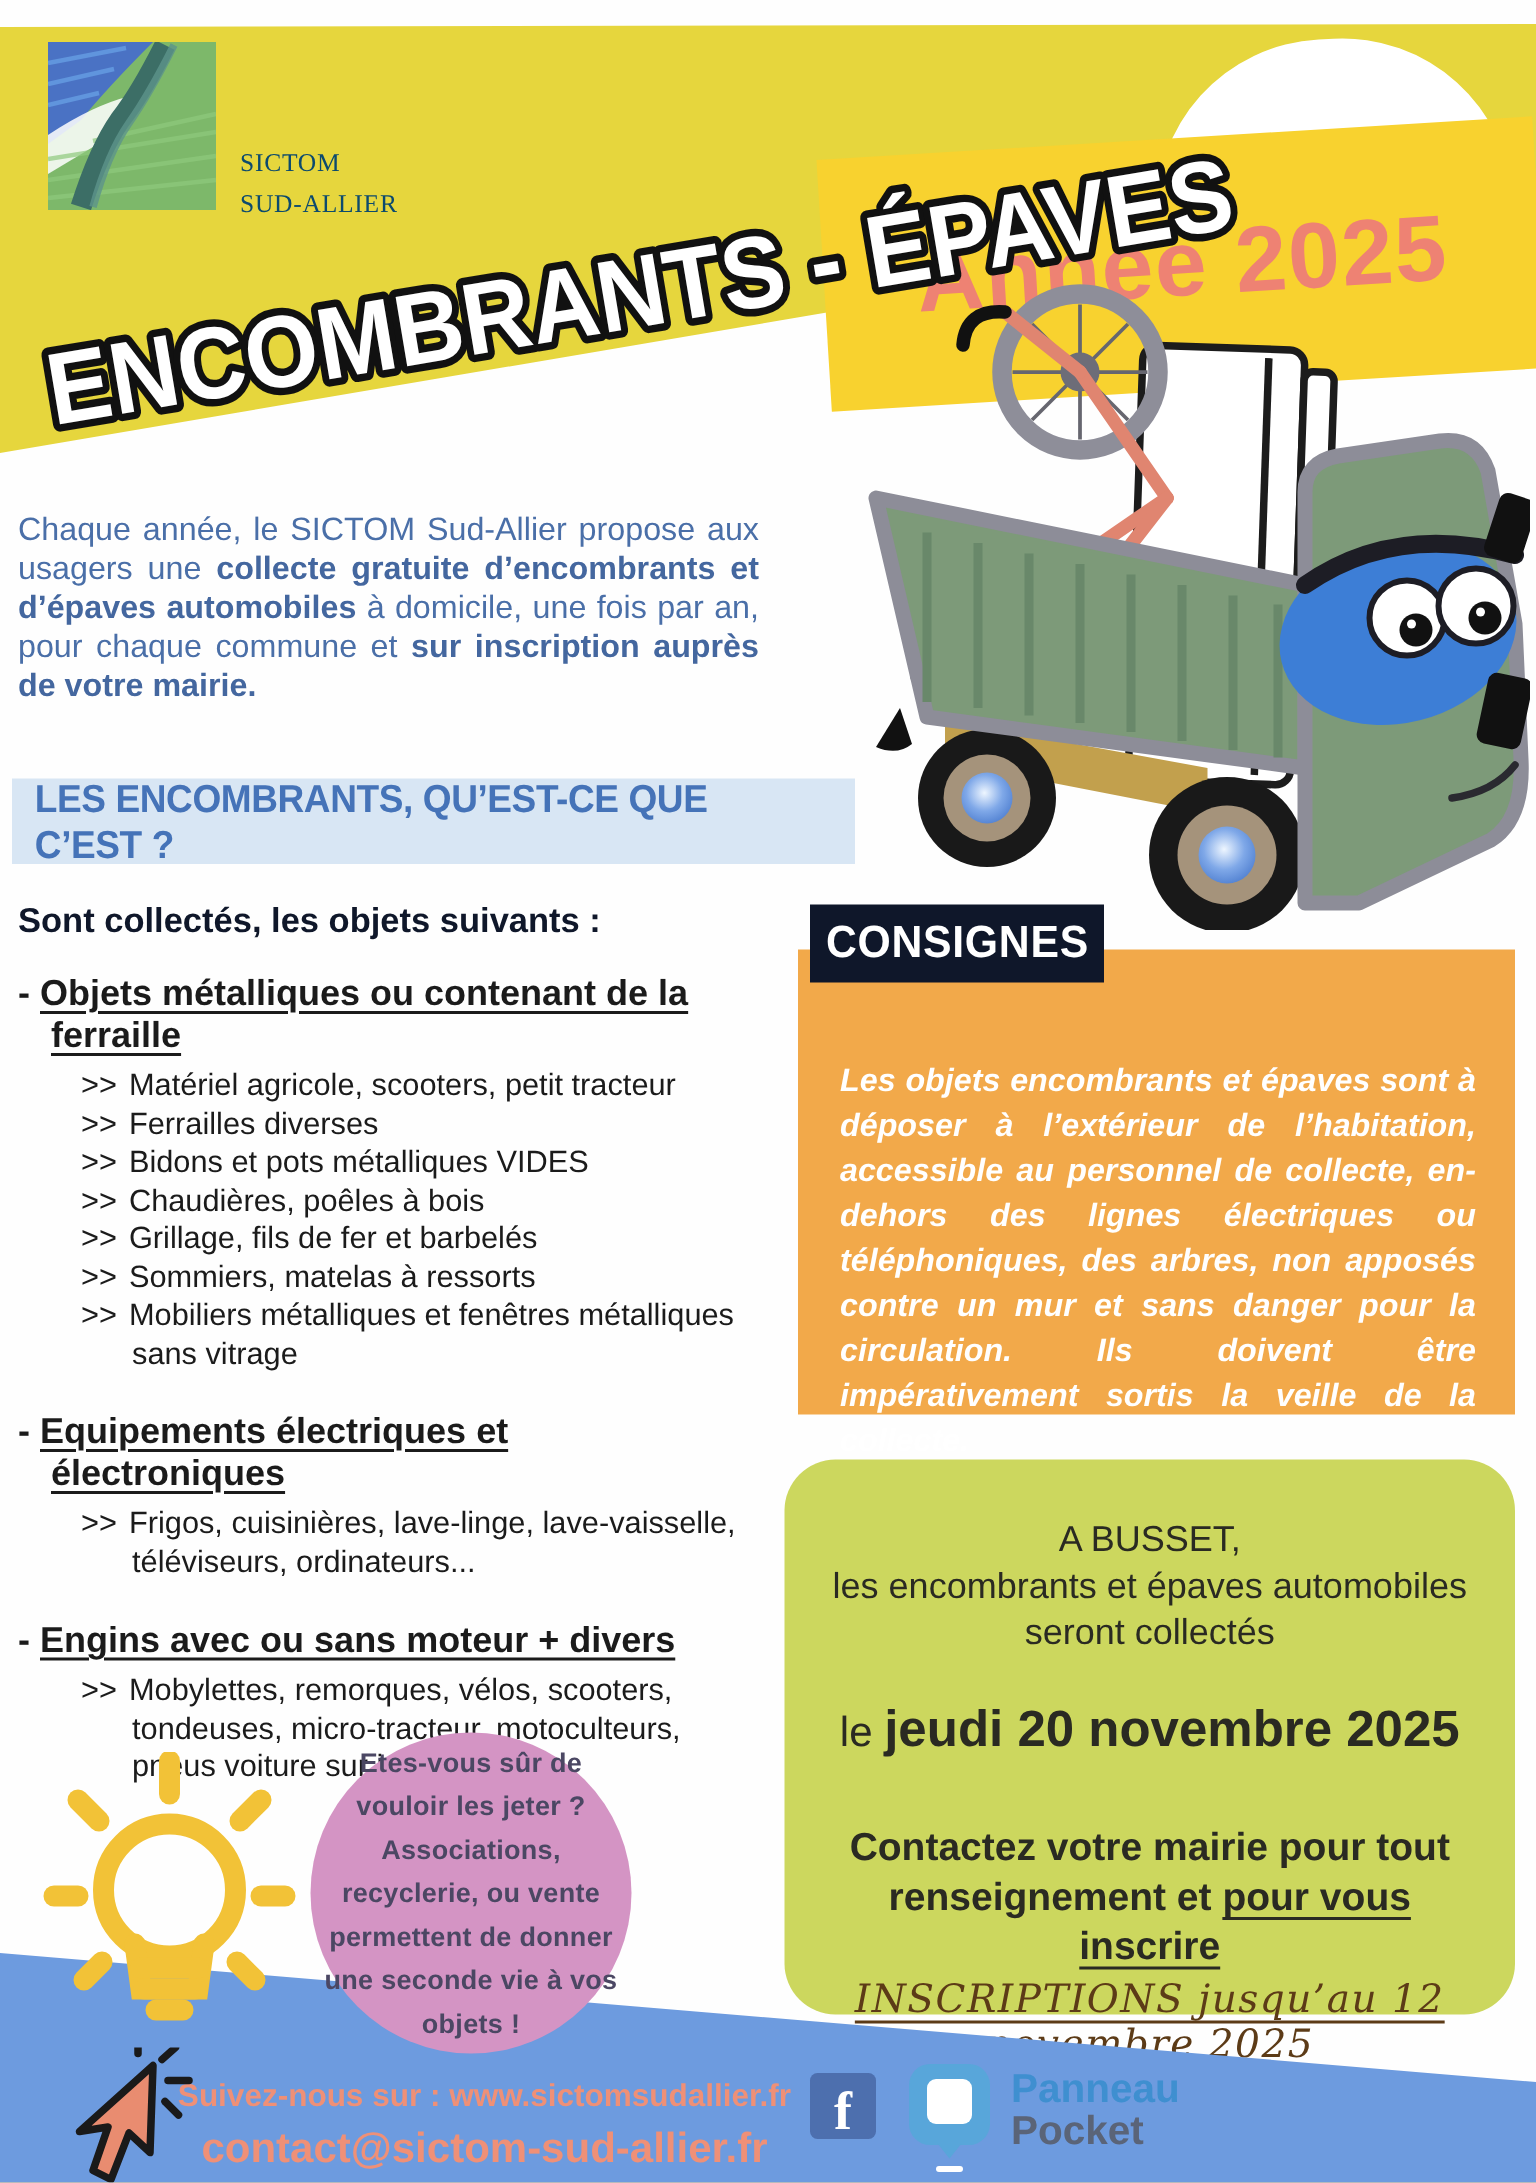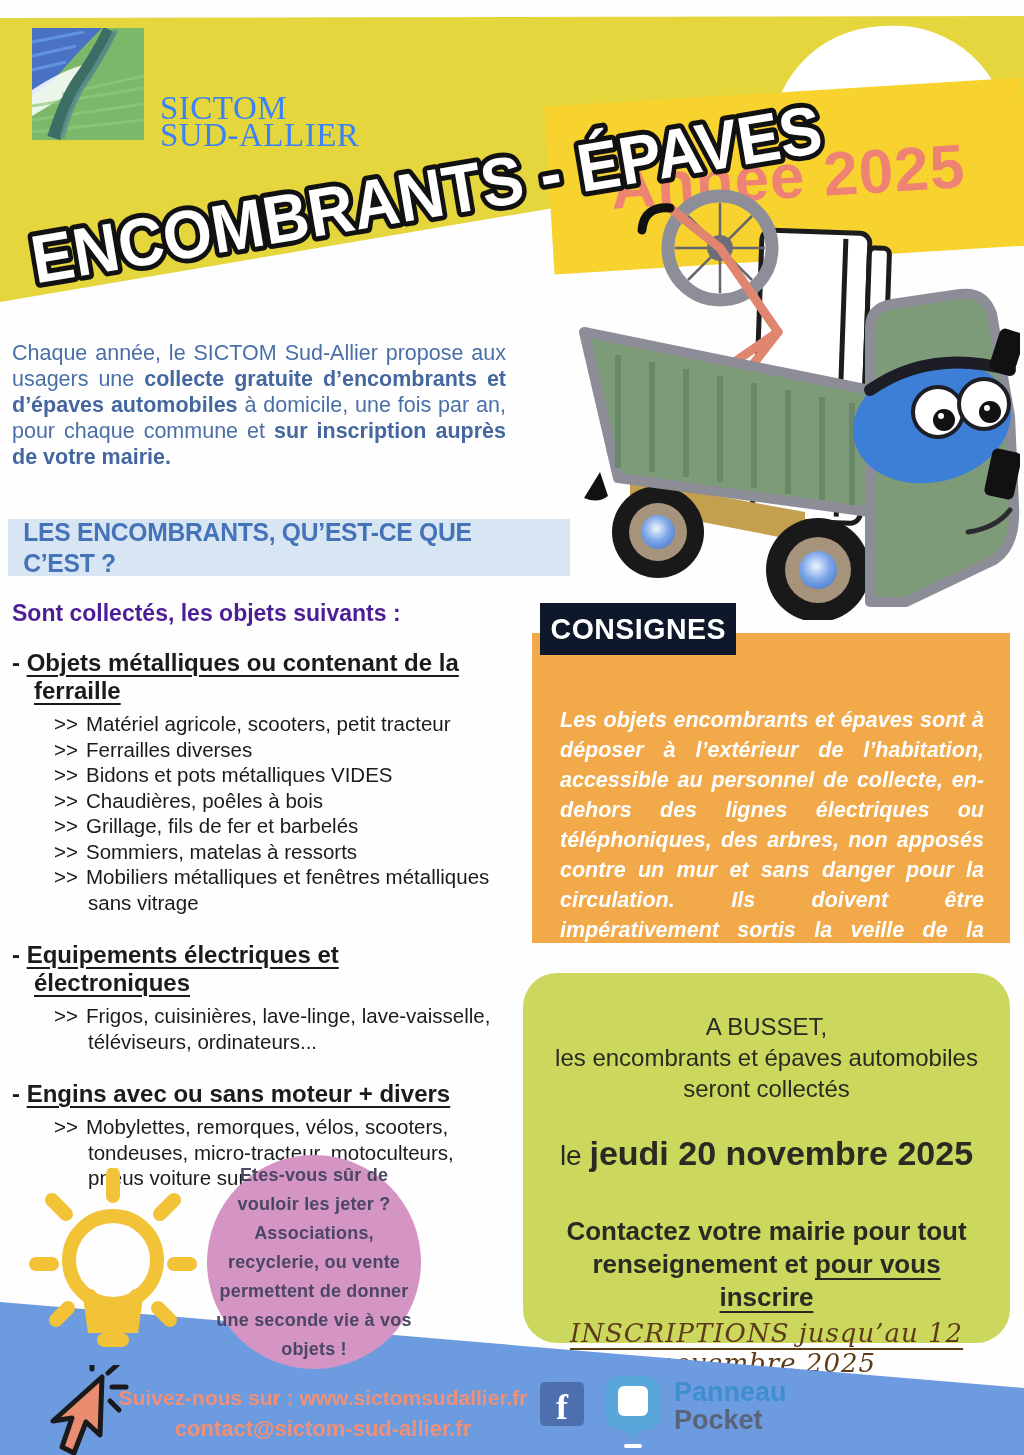--- a/index.html
+++ b/index.html
@@ -10,34 +10,34 @@
   .mustard{position:absolute;left:0;top:16px;width:1024px;height:292px;background:#e6d63d;
            clip-path:polygon(0 2px,1024px 0,1024px 112px,0 286px);}
   .dome{position:absolute;left:768px;top:26px;width:238px;height:114px;background:#fff;
         border-radius:119px 119px 0 0;transform:rotate(-3deg);}
   .yearband{position:absolute;left:549px;top:92px;width:478px;height:168px;background:#f8d22f;
             transform:rotate(-3.5deg);display:flex;align-items:center;justify-content:center;}
   .yeartxt{font-size:62px;font-weight:bold;color:#ee8273;letter-spacing:1px;}
   .title-svg{position:absolute;left:8px;top:110px;width:880px;height:210px;overflow:visible;}
   .logo{position:absolute;left:32px;top:28px;width:112px;height:112px;}
   .logotext{position:absolute;left:160px;top:95px;font-family:"Liberation Serif",serif;
-            color:#3b82f6;font-size:33px;line-height:27px;letter-spacing:.5px;}
+            color:#0c4a6e;font-size:17px;line-height:27px;letter-spacing:.5px;}
 
   
   .intro{position:absolute;left:12px;top:318px;width:494px;color:#4a6fa8;font-size:21.5px;
          line-height:26px;text-align:justify;}
   .intro b{color:#44679f;}
   .strip{position:absolute;left:8px;top:519px;width:562px;height:57px;background:#d8e6f4;
          display:flex;align-items:center;}
   .strip span{display:inline-block;transform:scaleX(.95);transform-origin:left;
               padding-left:16px;color:#4573b8;font-weight:bold;font-size:26px;letter-spacing:-.3px;}
 
   
   .left-col{position:absolute;left:12px;top:600px;width:486px;color:#1b1b1b;}
-  .collected{color:#4c1d95;font-weight:bold;font-size:23px;margin-bottom:22px;}
+  .collected{color:#0f172a;font-weight:bold;font-size:23px;margin-bottom:22px;}
   .g-title{font-weight:bold;font-size:24px;line-height:28px;padding-left:22px;text-indent:-22px;margin-bottom:6px;}
   .g-title .underl{text-decoration:underline;text-underline-offset:4px;text-decoration-thickness:2px;}
   .items{margin:0 0 26px 0;padding:0 0 0 42px;list-style:none;}
   .items li{font-size:20.5px;line-height:25.5px;padding-left:34px;text-indent:-34px;}
   .items .b{margin-right:8px;}
 
   
   .consignes-box{position:absolute;left:532px;top:633px;width:478px;height:310px;background:#f2a94a;
                  box-sizing:border-box;padding:72px 26px 0 28px;}
   .consignes-tab{position:absolute;left:540px;top:603px;width:196px;height:52px;background:#0f172a;
@@ -54,21 +54,21 @@
   .ev-contact{margin-top:42px;font-weight:bold;font-size:26px;line-height:33px;padding:0 30px;}
   .ev-contact u{text-underline-offset:5px;}
   .hand{margin-top:4px;font-family:"DejaVu Serif",serif;font-style:italic;font-size:26px;
         color:#5c3b17;text-decoration:underline;text-underline-offset:6px;letter-spacing:1px;}
 
   
   .footer{position:absolute;left:0;top:1290px;width:1024px;height:165px;background:#6d9bdf;
           clip-path:polygon(0 12px,1024px 98px,1024px 165px,0 165px);}
   .fline{position:absolute;color:#ef9077;font-weight:bold;}
   .fline1{left:118px;top:96px;width:410px;text-align:center;font-size:21px;}
-  .fline2{left:118px;top:126px;width:410px;text-align:center;font-size:22px;}
+  .fline2{left:118px;top:126px;width:410px;text-align:center;font-size:28px;}
   .fb{position:absolute;left:540px;top:92px;width:44px;height:44px;background:#4d6fae;border-radius:5px;
       display:flex;align-items:flex-end;justify-content:center;color:#fff;font-weight:bold;
       font-size:36px;font-family:"Liberation Serif",serif;line-height:38px;}
   .pp-bubble{position:absolute;left:606px;top:86px;width:54px;height:54px;background:#58a6da;border-radius:14px;}
   .pp-bubble .sq{position:absolute;left:12px;top:10px;width:30px;height:30px;background:#fff;border-radius:6px;}
   .pp-bubble .tip{position:absolute;left:19px;top:53px;width:0;height:0;
                   border-left:8px solid transparent;border-right:8px solid transparent;border-top:10px solid #58a6da;}
   .pp-bubble .dash{position:absolute;left:18px;top:68px;width:18px;height:4px;background:#fff;border-radius:2px;}
   .pp-text{position:absolute;left:674px;top:88px;font-weight:bold;font-size:27px;line-height:28px;}
   .pp-text .l1{color:#3f8fd0;}

